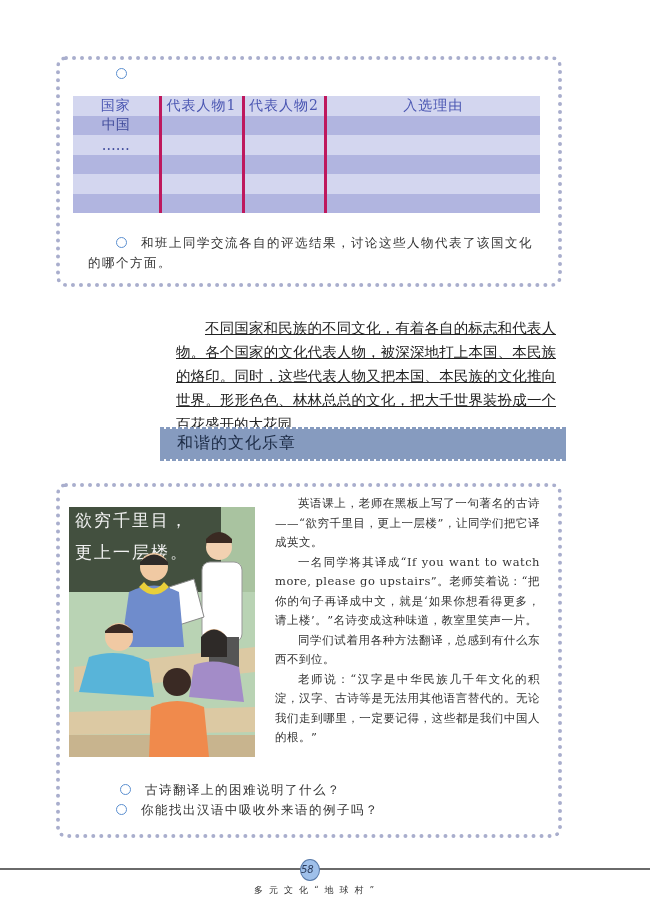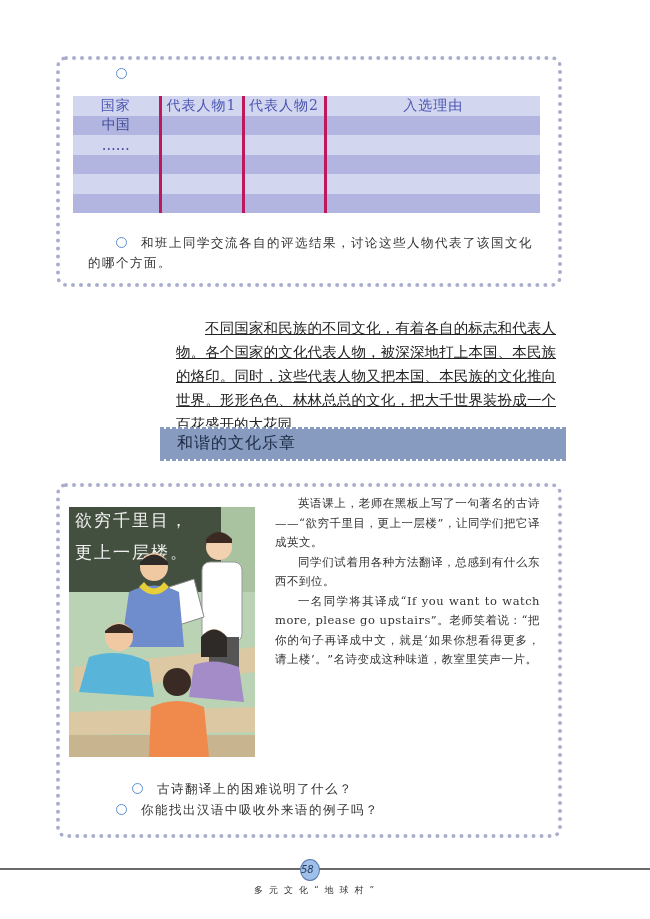--- a/index.html
+++ b/index.html
@@ -133,25 +133,26 @@
     <path d="M132,130 Q145,115 158,130 L158,150 L132,150 Z" fill="#2e2a28"></path>
     <path d="M120,190 L125,158 Q145,150 170,160 L175,195 Z" fill="#a38cc8"></path>
 
     <circle cx="108" cy="175" r="14" fill="#3a2a24"></circle>
     <path d="M80,250 L82,200 Q108,188 135,200 L140,250 Z" fill="#f08a4c"></path>
   </svg>
 </div>
 
 <div class="story">
   <p>英语课上，老师在黑板上写了一句著名的古诗——“欲穷千里目，更上一层楼”，让同学们把它译成英文。</p>
+  <p>一名同学将其译成“If you want to watch more, please go upstairs”。老师笑着说：“把你的句子再译成中文，就是‘如果你想看得更多，请上楼’。”名诗变成这种味道，教室里笑声一片。</p>
   <p>同学们试着用各种方法翻译，总感到有什么东西不到位。</p>
-  <p>一名同学将其译成“If you want to watch more, please go upstairs”。老师笑着说：“把你的句子再译成中文，就是‘如果你想看得更多，请上楼’。”名诗变成这种味道，教室里笑声一片。</p>
+  <p>老师说：“汉字是中华民族几千年文化的积淀，汉字、古诗等是无法用其他语言替代的。无论我们走到哪里，一定要记得，这些都是我们中国人的根。”</p>
 </div>
 
-<div class="q" style="left:132px;top:780px;font-family:Liberation Mono, monospace;">
+<div class="q" style="left:120px;top:780px;">
   <span class="circ"></span><span>古诗翻译上的困难说明了什么？</span>
 </div>
 <div class="q" style="left:116px;top:800px;">
   <span class="circ"></span><span>你能找出汉语中吸收外来语的例子吗？</span>
 </div>
 
 <div class="footer-line"></div>
 <div class="page-num">58</div>
 <div class="footer-text">多元文化“地球村”</div>
 

